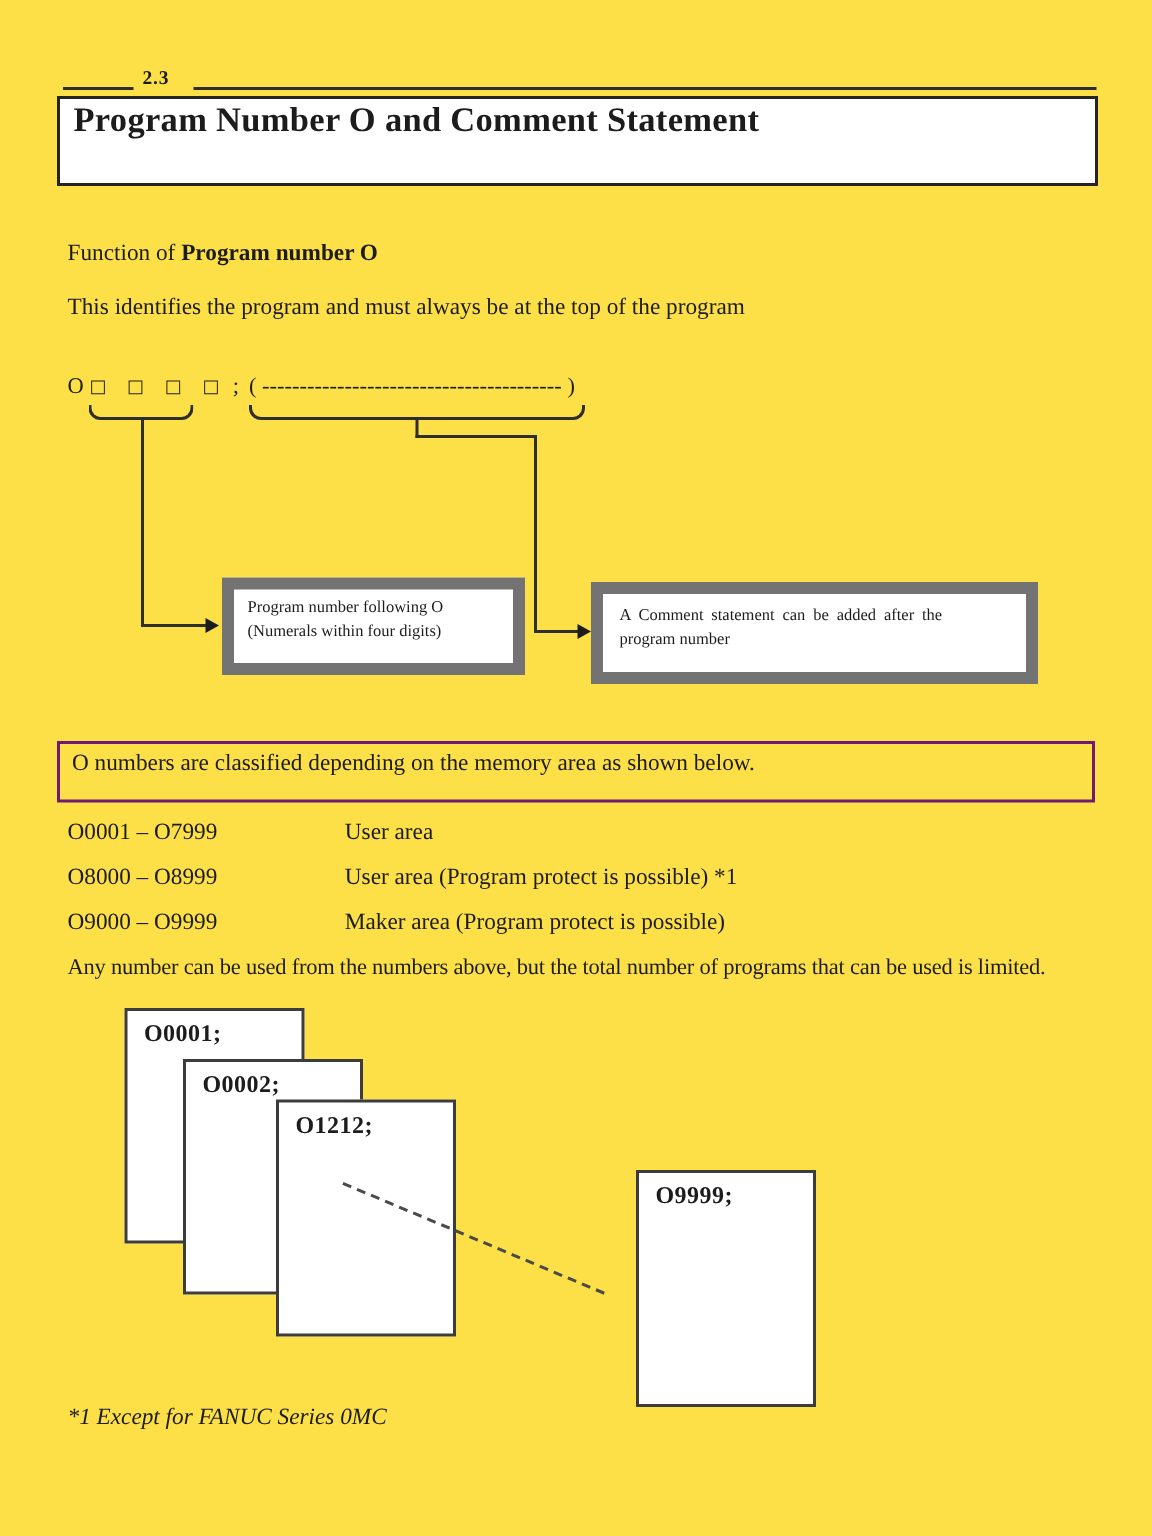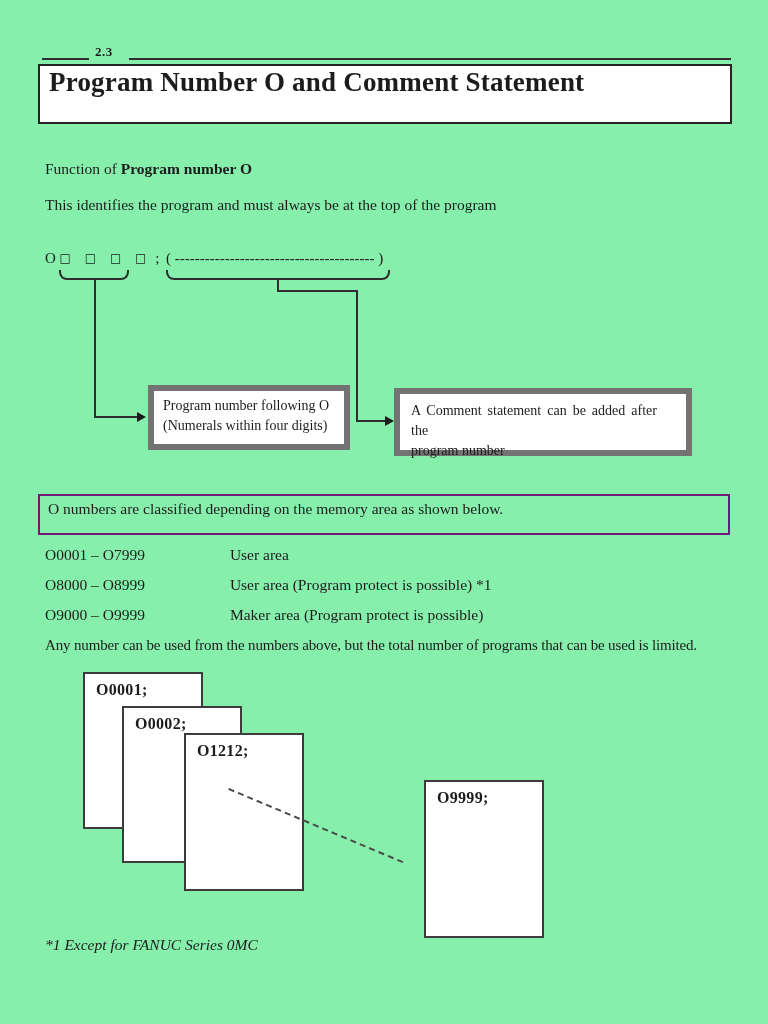--- a/index.html
+++ b/index.html
@@ -1,19 +1,19 @@
 <!DOCTYPE html>
 <html><head>
 <meta charset="utf-8">
 <style>
   * { margin:0; padding:0; box-sizing:border-box; }
   html,body { background:#ffffff; }
   .page {
     position:relative; width:768px; height:1024px; margin:0 auto;
-    background:#86efac; overflow:hidden;
+    background:#fde047; overflow:hidden;
     font-family:"Liberation Serif", serif; color:#1c1c1c;
   }
   
   .rule  { position:absolute; height:2px; background:#2e2e2e; }
   .vline { position:absolute; width:2px;  background:#2e2e2e; }
   .brace {
     position:absolute; height:10px;
     border:2px solid #2e2e2e; border-top:none;
     border-radius:0 0 8px 8px;
   }
@@ -25,35 +25,35 @@
   
   .section-number {
     position:absolute; left:95px; top:44px;
     font-size:13px; font-weight:bold; letter-spacing:0.5px;
   }
   .title-box {
     position:absolute; left:38px; top:64px; width:694px; height:60px;
     border:2px solid #242424; background:#fff;
   }
   .page-title {
-    padding:1px 6px 0 9px; font-size:27px; font-weight:bold; letter-spacing:0.2px;
+    padding:1px 6px 0 9px; font-size:23px; font-weight:bold; letter-spacing:0.2px;
   }
   
   .body-text { position:absolute; font-size:15.5px; white-space:nowrap; }
   
   .o-token { position:absolute; left:45px; top:250px; font-size:15px; white-space:nowrap; }
   .digit-boxes { font-family:"DejaVu Sans", sans-serif; font-size:12px; letter-spacing:5px; position:relative; top:-1px; }
   .comment-token {
     position:absolute; left:166px; top:250px; width:226px; font-size:15px;
     white-space:nowrap; overflow:hidden;
   }
   
   .notebox {
-    position:absolute; border:6px solid #737373; background:#fff;
-    font-size:14px; line-height:1.42;
+    position:absolute; border:8px solid #737373; background:#fff;
+    font-size:11px; line-height:1.42;
   }
   .notebox.left  { left:148px; top:385px; width:202px; height:65px; padding:5px 6px 0 9px; }
   .notebox.right { left:394px; top:388px; width:298px; height:68px; padding:7px 6px 0 11px; }
   .notebox.right .l1 { word-spacing:2.5px; }
   
   .class-box {
     position:absolute; left:38px; top:494px; width:692px; height:41px;
     border:2px solid #701a75; font-size:15.5px; padding:4px 8px 0 8px;
   }
   .class-row { position:absolute; left:45px; font-size:15.5px; white-space:nowrap; }

